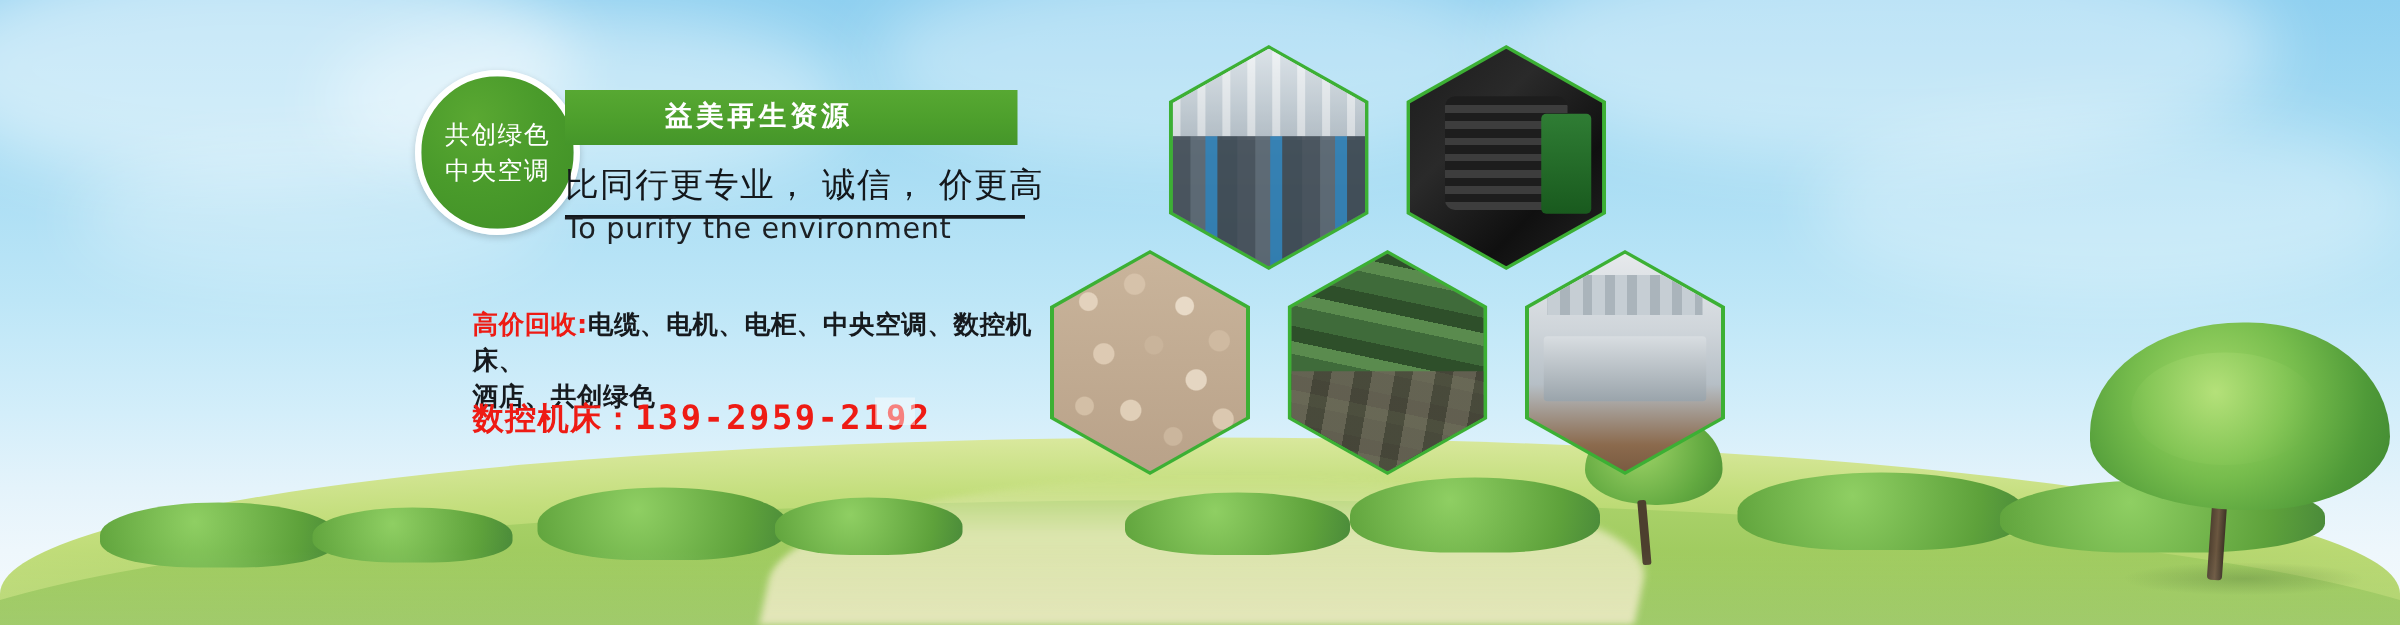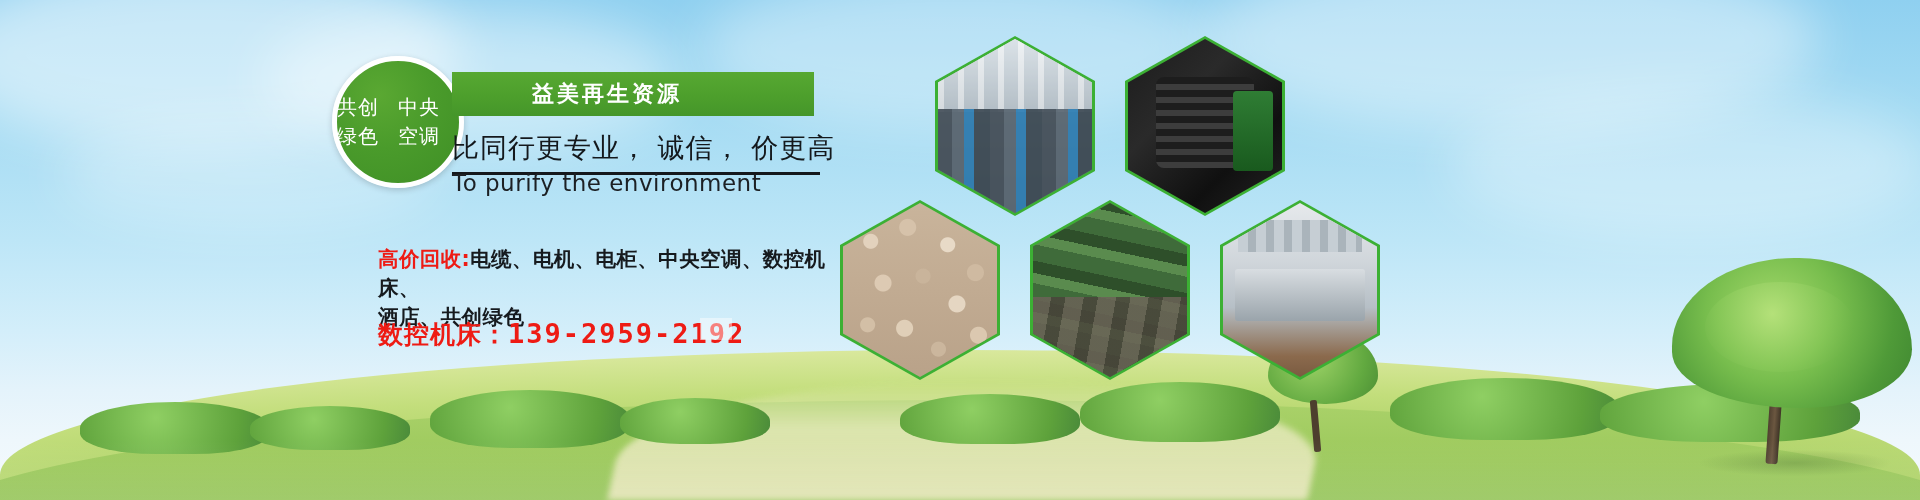--- a/index.html
+++ b/index.html
@@ -73,21 +73,21 @@
     position:absolute;left:1312px;bottom:48px;width:7px;height:52px;
     background:#4d3f2e;transform:rotate(-5deg);border-radius:2px;
   }
 
   
   .circle-badge{
     position:absolute;left:332px;top:56px;width:122px;height:122px;border-radius:50%;
     background:radial-gradient(circle at 35% 28%,#5aa832 0%,#4a9b2b 45%,#3f8f26 100%);
     border:5px solid #ffffff;
     box-shadow:0 2px 6px rgba(0,0,0,.18);
-    display:flex;flex-direction:row;align-items:center;justify-content:center;
+    display:flex;flex-direction:column;align-items:center;justify-content:center;
     color:#fff;font-size:20px;line-height:1.45;font-weight:500;letter-spacing:1px;
   }
   .green-bar{
     position:absolute;left:452px;top:72px;width:362px;height:44px;
     background:linear-gradient(to bottom,#57a832 0%,#4d9f2c 55%,#45962a 100%);
     display:flex;align-items:center;
   }
   .green-bar .company{
     color:#ffffff;font-size:22px;font-weight:700;letter-spacing:3px;
     margin-left:80px;line-height:1;

